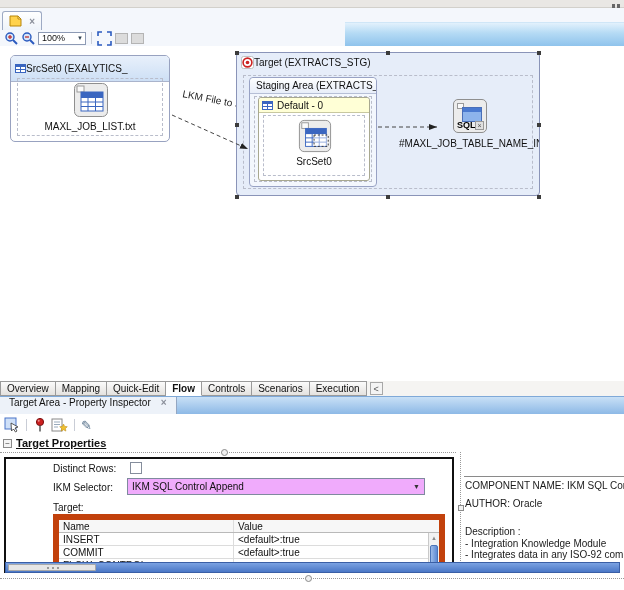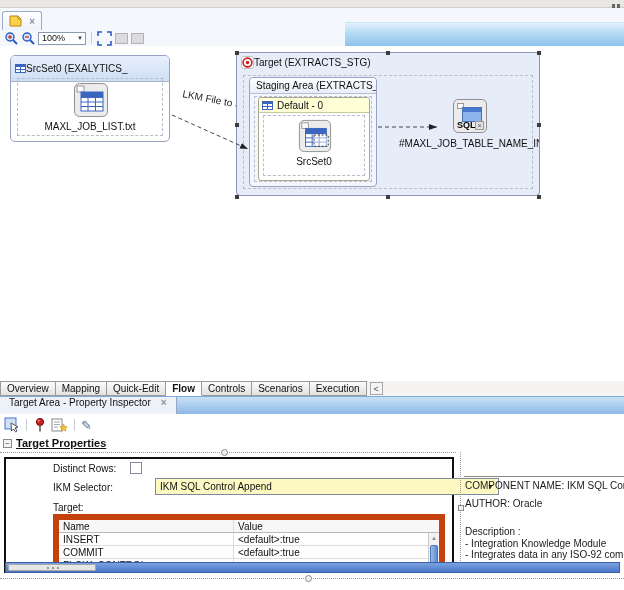--- a/index.html
+++ b/index.html
@@ -82,22 +82,22 @@
                   text-align:center; color:#444; }
   .sect-title { font-size:11px; font-weight:bold; text-decoration:underline; }
 
   .dotline { border-top:1px dotted #9a9a9a; height:0; }
   .split-grip { position:absolute; width:7px; height:7px; border-radius:50%; background:#f0f0f0; border:1px solid #8a8a8a; }
 
   
   .props-panel { left:4px; top:457px; width:450px; height:116px; border:2px solid #101010; background:#fff; }
   .fld-label { position:absolute; white-space:nowrap; }
   .checkbox { position:absolute; width:12px; height:12px; background:#fff; border:1px solid #858d9c; }
-  .ikm-combo { position:absolute; left:121px; top:19px; width:344px; height:17px; background:#fef9c3; border:1px solid #7f8a9e;
-               display:flex; align-items:center; justify-content:space-between; padding:0 4px;margin-left:28px; }
+  .ikm-combo { position:absolute; left:121px; top:19px; width:298px; height:17px; background:#f0abfc; border:1px solid #7f8a9e;
+               display:flex; align-items:center; justify-content:space-between; padding:0 4px; }
   .ikm-combo .arr { font-size:7px; color:#333; }
 
   .opts-table { position:absolute; left:47px; top:55px; width:392px; height:57px; border:6px solid #c2410c; background:#fff; overflow:hidden; }
   .tr { display:flex; height:13px; border-bottom:1px solid #dcdcdc; }
   .tr.head { background:#f7f7f7; border-bottom:1px solid #b9b9b9; }
   .td1 { width:175px; padding:0 4px; border-right:1px solid #dcdcdc; white-space:nowrap; overflow:hidden; display:flex; align-items:center;}
   .td2 { flex:1; padding:0 4px; white-space:nowrap; overflow:hidden; display:flex; align-items:center;}
   .vsb { position:absolute; right:0; top:13px; width:11px; bottom:0; border-left:1px solid #c9c9c9; background:#f2f2f2; }
   .vsb .up { height:10px; text-align:center; font-size:6px; color:#8a8a8a; line-height:10px; }
   .vsb .thumb { position:absolute; left:1px; right:1px; top:12px; height:30px; background:linear-gradient(90deg,#9dbbe8,#5d8ad4); border:1px solid #4a74b8; border-radius:2px; }

